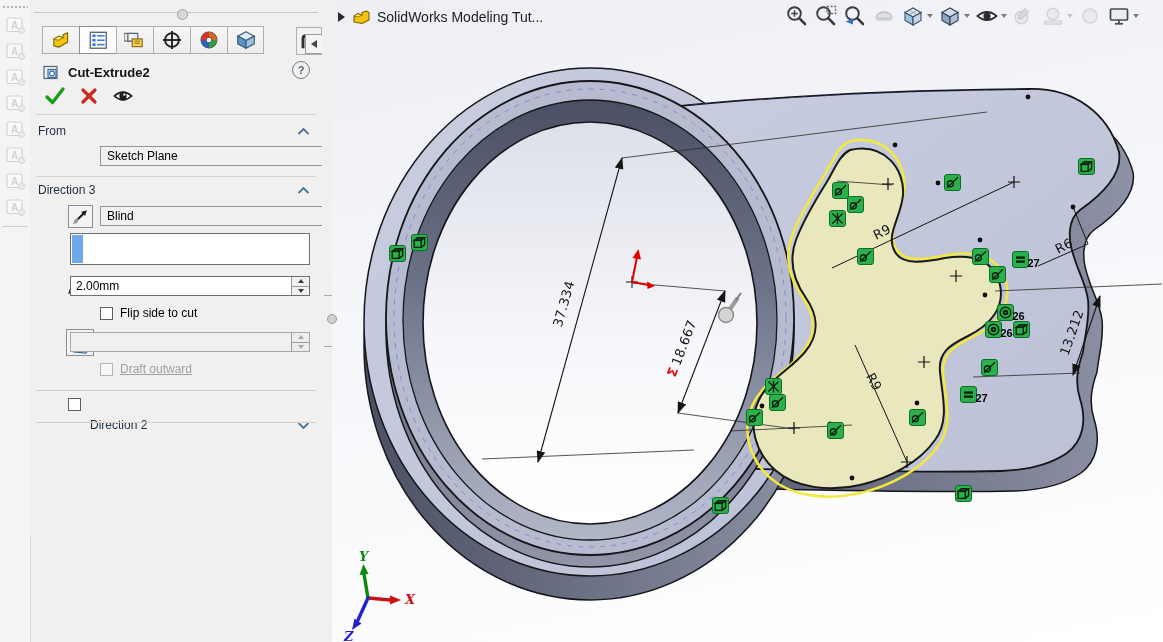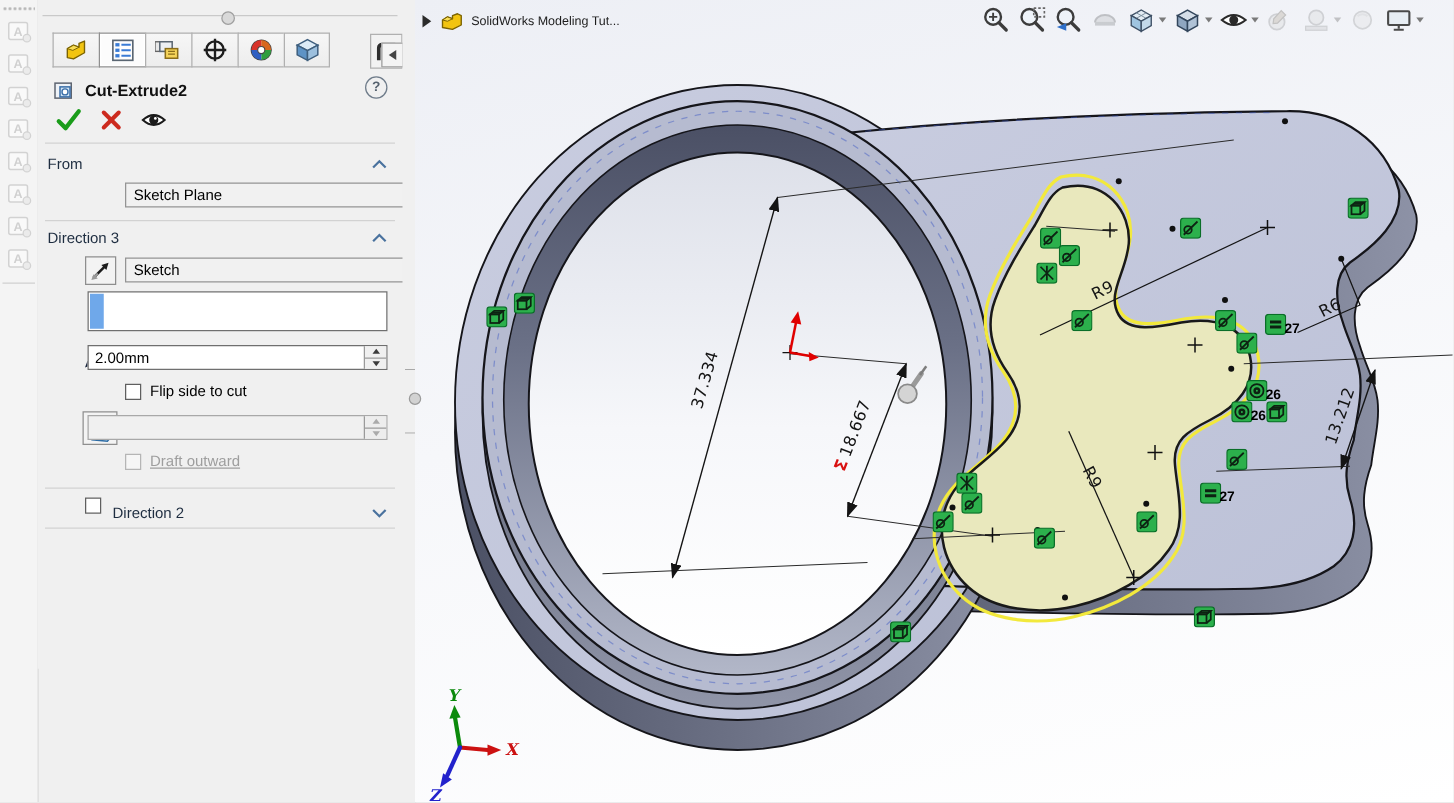--- a/index.html
+++ b/index.html
@@ -68,21 +68,21 @@
   #vsplit{position:absolute;left:322px;top:0;width:10px;height:642px;background:#f0f0f0;border-right:1px solid #b3b3b3;}
   #vsplit .notch{position:absolute;left:2px;top:295px;width:14px;height:50px;background:#f0f0f0;border:1px solid #a8a8a8;border-left:none;border-radius:0 4px 4px 0;}
   #vsplit .knob{position:absolute;left:5px;top:314px;width:8px;height:8px;border-radius:50%;background:#d2d2d2;border:1px solid #9a9a9a;z-index:2;}
 
   
   #graphics{position:absolute;left:332px;top:0;width:831px;height:642px;background:linear-gradient(168deg,#edeff5 0%,#f6f7fa 45%,#ffffff 100%);overflow:hidden;}
   #scene{position:absolute;left:0;top:0;}
   #flyout{position:absolute;left:6px;top:8px;display:flex;align-items:center;gap:6px;z-index:5;}
   #flyout .arrow{width:0;height:0;border-style:solid;border-width:5px 0 5px 7px;border-color:transparent transparent transparent #2b2b2b;}
   #flyout svg{width:20px;height:18px;}
-  #flyout-label{font-size:10px;color:#1c1c1c;}
+  #flyout-label{font-size:14px;color:#1c1c1c;}
 
   #hud{position:absolute;top:4px;right:24px;display:flex;align-items:center;gap:5px;z-index:5;}
   .hud-item{display:flex;align-items:center;}
   .hud-item svg{width:24px;height:24px;}
   .hud-item.dis{opacity:.4;filter:grayscale(.8);}
   .hud-caret{width:0;height:0;margin-left:2px;border-style:solid;border-width:4px 3.5px 0 3.5px;border-color:#7a7a7a transparent transparent transparent;}
 
   .rel{position:absolute;width:17px;height:17px;z-index:4;}
   .rel svg{width:17px;height:17px;display:block;}
   .rel .box{fill:#2cb04c;stroke:#0a6e28;stroke-width:1;}
@@ -266,21 +266,21 @@
 
   <div class="mini-btn" style="left:38px;top:205px;width:25px;height:23px;">
     <svg viewBox="0 0 20 20">
           <line x1="5" y1="15" x2="14" y2="6" stroke="#1c1c1c" stroke-width="1.8"></line>
           <polygon points="15.5,4.5 10.5,6 14,9.5" fill="#1c1c1c"></polygon>
           <line x1="8" y1="12" x2="5" y2="15" stroke="#9a9a9a" stroke-width="1.6"></line>
           <polygon points="3.5,16.5 8,15.5 5,12.5" fill="#9a9a9a"></polygon>
         </svg>
   </div>
   <div class="dd" style="top:206px;left:70px;">
-    <span>Sketch</span>
+    <span>Blind</span>
     <span class="dchev"><svg viewBox="0 0 10 7">
             <polyline points="1,1.5 5,5.5 9,1.5"></polyline>
           </svg></span>
   </div>
 
   <span style="position:absolute;left:44px;top:238px;width:18px;height:18px;">
     <svg viewBox="0 0 18 18">
           <line x1="3" y1="15" x2="12" y2="6" stroke="#2e7bd6" stroke-width="2.2"></line>
           <polygon points="14.5,3.5 8.5,5.5 12.5,9.5" fill="#2e7bd6"></polygon>
         </svg>
@@ -330,21 +330,21 @@
           </div>
         </div>
   </div>
 
   <span class="cb dis" style="left:70px;top:363px;"></span>
   <span class="cb-label dis" style="left:90px;top:362px;">Draft outward</span>
 
   <div class="hdiv" style="top:390px;"></div>
 
   <span class="cb" style="left:38px;top:398px;"></span>
-  <div class="sec-head" style="top:403px;left:60px;width:224px;">
+  <div class="sec-head" style="top:418px;left:60px;width:224px;">
     <span>Direction 2</span>
     <span class="chev"><svg viewBox="0 0 13 9">
             <polyline points="1.5,2 6.5,7 11.5,2"></polyline>
           </svg></span>
   </div>
 
   <div class="hdiv" style="top:422px;"></div>
 
 </div>
 

